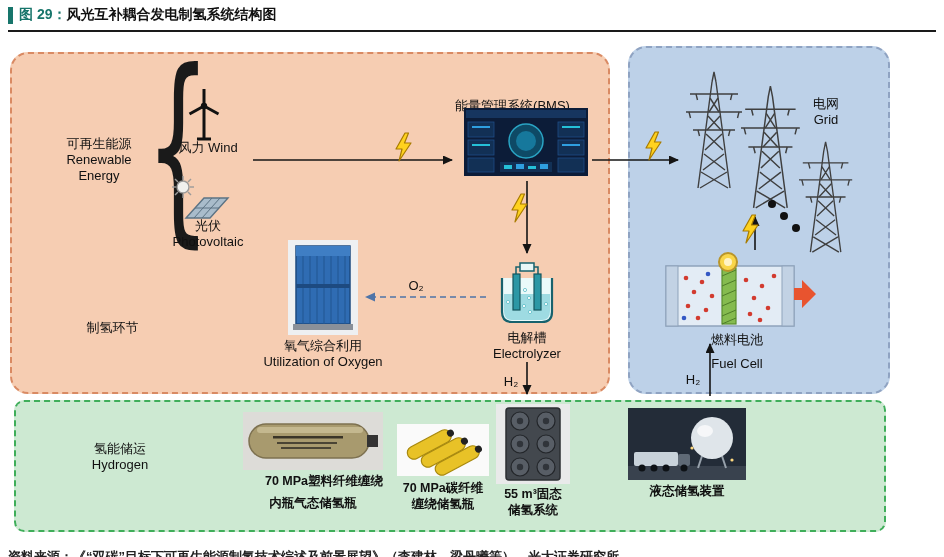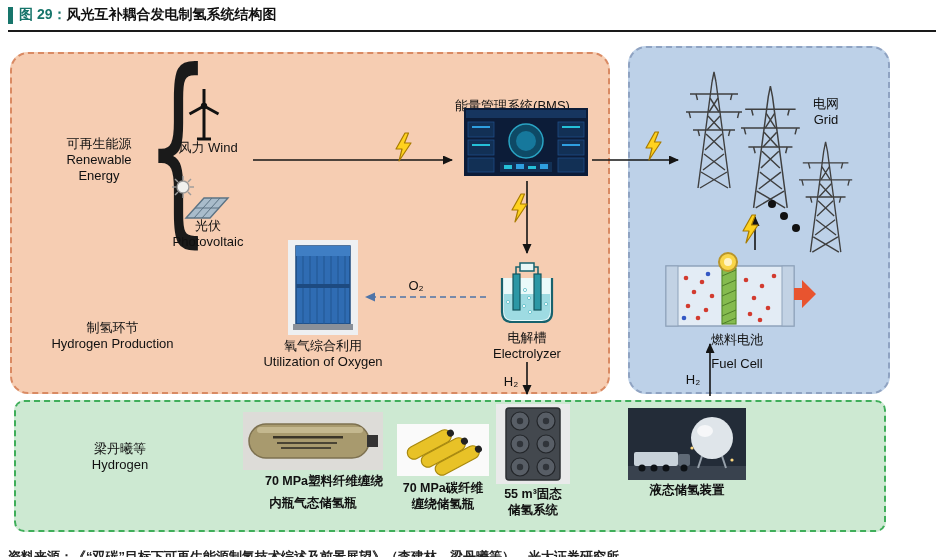--- a/index.html
+++ b/index.html
@@ -171,21 +171,20 @@
       </g>
       <rect x="8" y="44" width="54" height="4" fill="#1d4a80"></rect>
       <rect x="5" y="84" width="60" height="6" fill="#8a9099"></rect>
     </svg>
   </div>
   <div class="lbl" style="left:253px;top:338px;width:140px;">氧气综合利用</div>
   <div class="lbl" style="left:253px;top:354px;width:140px;">Utilization of Oxygen</div>
 
   <div class="lbl" style="left:40px;top:320px;width:145px;">
     <div>制氢环节</div>
-    <div>Hydrogen Production</div>
   </div>
 
   <div class="img" style="left:494px;top:262px;width:66px;height:66px;">
     <svg width="66" height="66" viewBox="0 0 66 66">
       <rect x="26" y="1" width="14" height="8" fill="#e8f7f7" stroke="#17626d" stroke-width="1.5"></rect>
       <path d="M22,14 V5 H26 M44,14 V5 H40" stroke="#17626d" stroke-width="1.5" fill="none"></path>
       <path d="M8,16 V50 Q8,60 18,60 H48 Q58,60 58,50 V16" fill="#eafafa" stroke="#17626d" stroke-width="2.2"></path>
       <path d="M10,32 H56 V49 Q56,58 48,58 H18 Q10,58 10,49 Z" fill="#9edbe2"></path>
       <rect x="19" y="12" width="7" height="36" fill="#2b97a5" stroke="#14555e" stroke-width="1.2"></rect>
       <rect x="40" y="12" width="7" height="36" fill="#2b97a5" stroke="#14555e" stroke-width="1.2"></rect>
@@ -242,21 +241,21 @@
       </g>
       <circle cx="66" cy="10" r="9" fill="#f9d64a" stroke="#b9952a" stroke-width="2"></circle>
       <circle cx="66" cy="10" r="4" fill="#fff3c4"></circle>
       <path d="M132,36 h8 v-8 l14,14 -14,14 v-8 h-8 z" fill="#e8542f"></path>
     </svg>
   </div>
   <div class="lbl" style="left:677px;top:332px;width:120px;">燃料电池</div>
   <div class="lbl" style="left:677px;top:356px;width:120px;">Fuel Cell</div>
 
   <div class="lbl" style="left:40px;top:441px;width:160px;">
-    <div>梁丹曦等</div>
+    <div>氢能储运</div>
     <div>Hydrogen</div>
   </div>
 
   <div class="img" style="left:243px;top:412px;width:140px;height:58px;">
     <svg width="140" height="58" viewBox="0 0 140 58">
       <rect width="140" height="58" fill="#dddcd8"></rect>
       <rect x="6" y="12" width="120" height="34" rx="17" fill="#a89a6e" stroke="#7d7150" stroke-width="1.5"></rect>
       <rect x="14" y="15" width="106" height="6" rx="3" fill="#c9bd95" opacity="0.85"></rect>
       <rect x="30" y="24" width="70" height="2.5" fill="#3a3528"></rect>
       <rect x="34" y="30" width="60" height="2" fill="#4a4434"></rect>
@@ -325,18 +324,18 @@
       <g fill="#0e1216">
         <circle cx="14" cy="60" r="3.5"></circle>
           <circle cx="26" cy="60" r="3.5"></circle>
         <circle cx="38" cy="60" r="3.5"></circle>
           <circle cx="56" cy="60" r="3.5"></circle>
       </g>
       <circle cx="64" cy="40" r="1.6" fill="#ffd980"></circle>
       <circle cx="104" cy="52" r="1.6" fill="#ffd980"></circle>
     </svg>
   </div>
-  <div class="cap" style="left:627px;top:484px;width:120px;font-family:Liberation Mono, monospace;">液态储氢装置</div>
+  <div class="cap" style="left:627px;top:484px;width:120px;">液态储氢装置</div>
   <div class="cap" style="left:627px;top:500px;width:120px;"></div>
 
   <div class="footer">资料来源：《“双碳”目标下可再生能源制氢技术综述及前景展望》（李建林、梁丹曦等），光大证券研究所</div>
 
 </div>
 
 </body></html>

